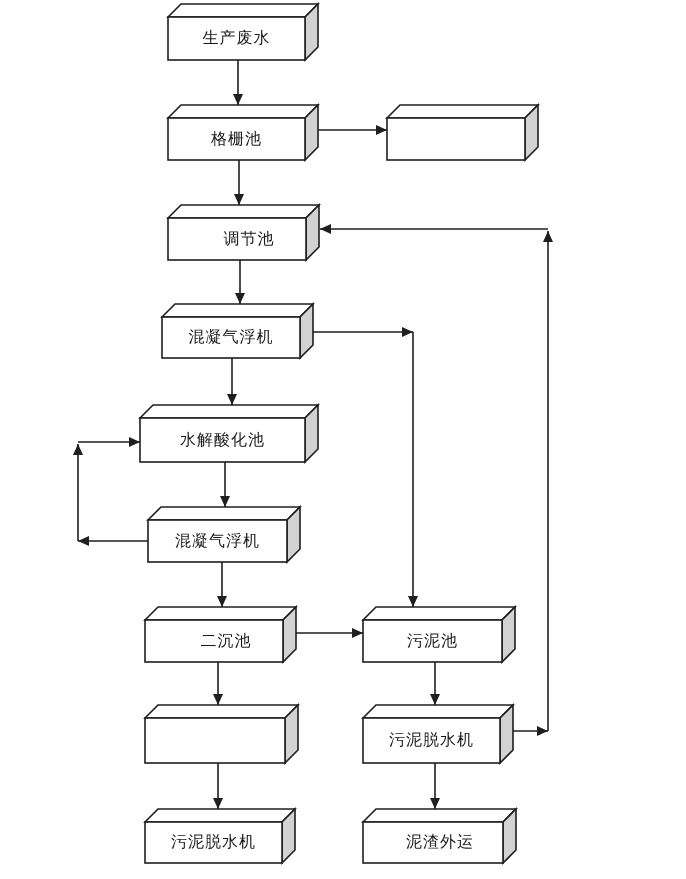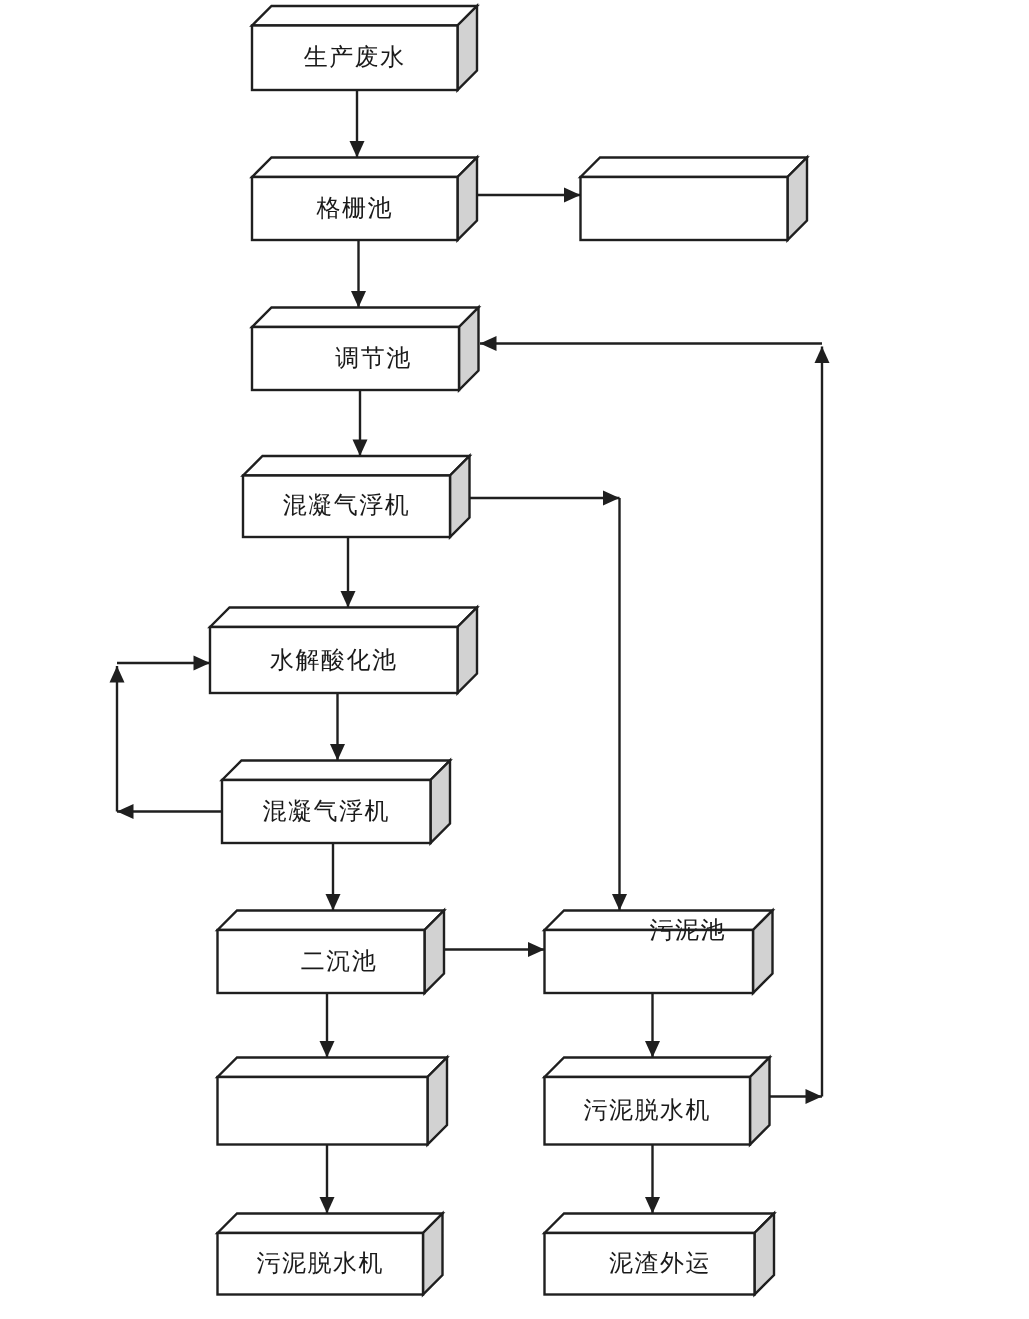--- a/index.html
+++ b/index.html
@@ -191,18 +191,18 @@
       </g>
     </svg>
   <div class="labels-layer">
       <div class="box-label" style="left: 168px; top: 17px; width: 137px; height: 43px;">生产废水</div>
       <div class="box-label" style="left: 168px; top: 118px; width: 137px; height: 42px;">格栅池</div>
       <div class="box-label" style="left: 168px; top: 218px; width: 162px; height: 42px;">调节池</div>
       <div class="box-label" style="left: 140px; top: 418px; width: 165px; height: 44px;">水解酸化池</div>
       <div class="box-label" style="left: 162px; top: 317px; width: 138px; height: 41px;">混凝气浮机</div>
       <div class="box-label" style="left: 148px; top: 520px; width: 139px; height: 42px;">混凝气浮机</div>
       <div class="box-label" style="left: 145px; top: 620px; width: 162px; height: 42px;">二沉池</div>
-      <div class="box-label" style="left: 363px; top: 599px; width: 139px; height: 42px; padding-left: 26px;">污泥池</div>
+      <div class="box-label" style="left: 363px; top: 620px; width: 139px; height: 42px;">污泥池</div>
       <div class="box-label" style="left: 363px; top: 718px; width: 137px; height: 45px;">污泥脱水机</div>
       <div class="box-label" style="left: 145px; top: 822px; width: 137px; height: 41px;">污泥脱水机</div>
       <div class="box-label" style="left: 363px; top: 822px; width: 154px; height: 41px;">泥渣外运</div>
     </div>
 </div>
 
 </body></html>

